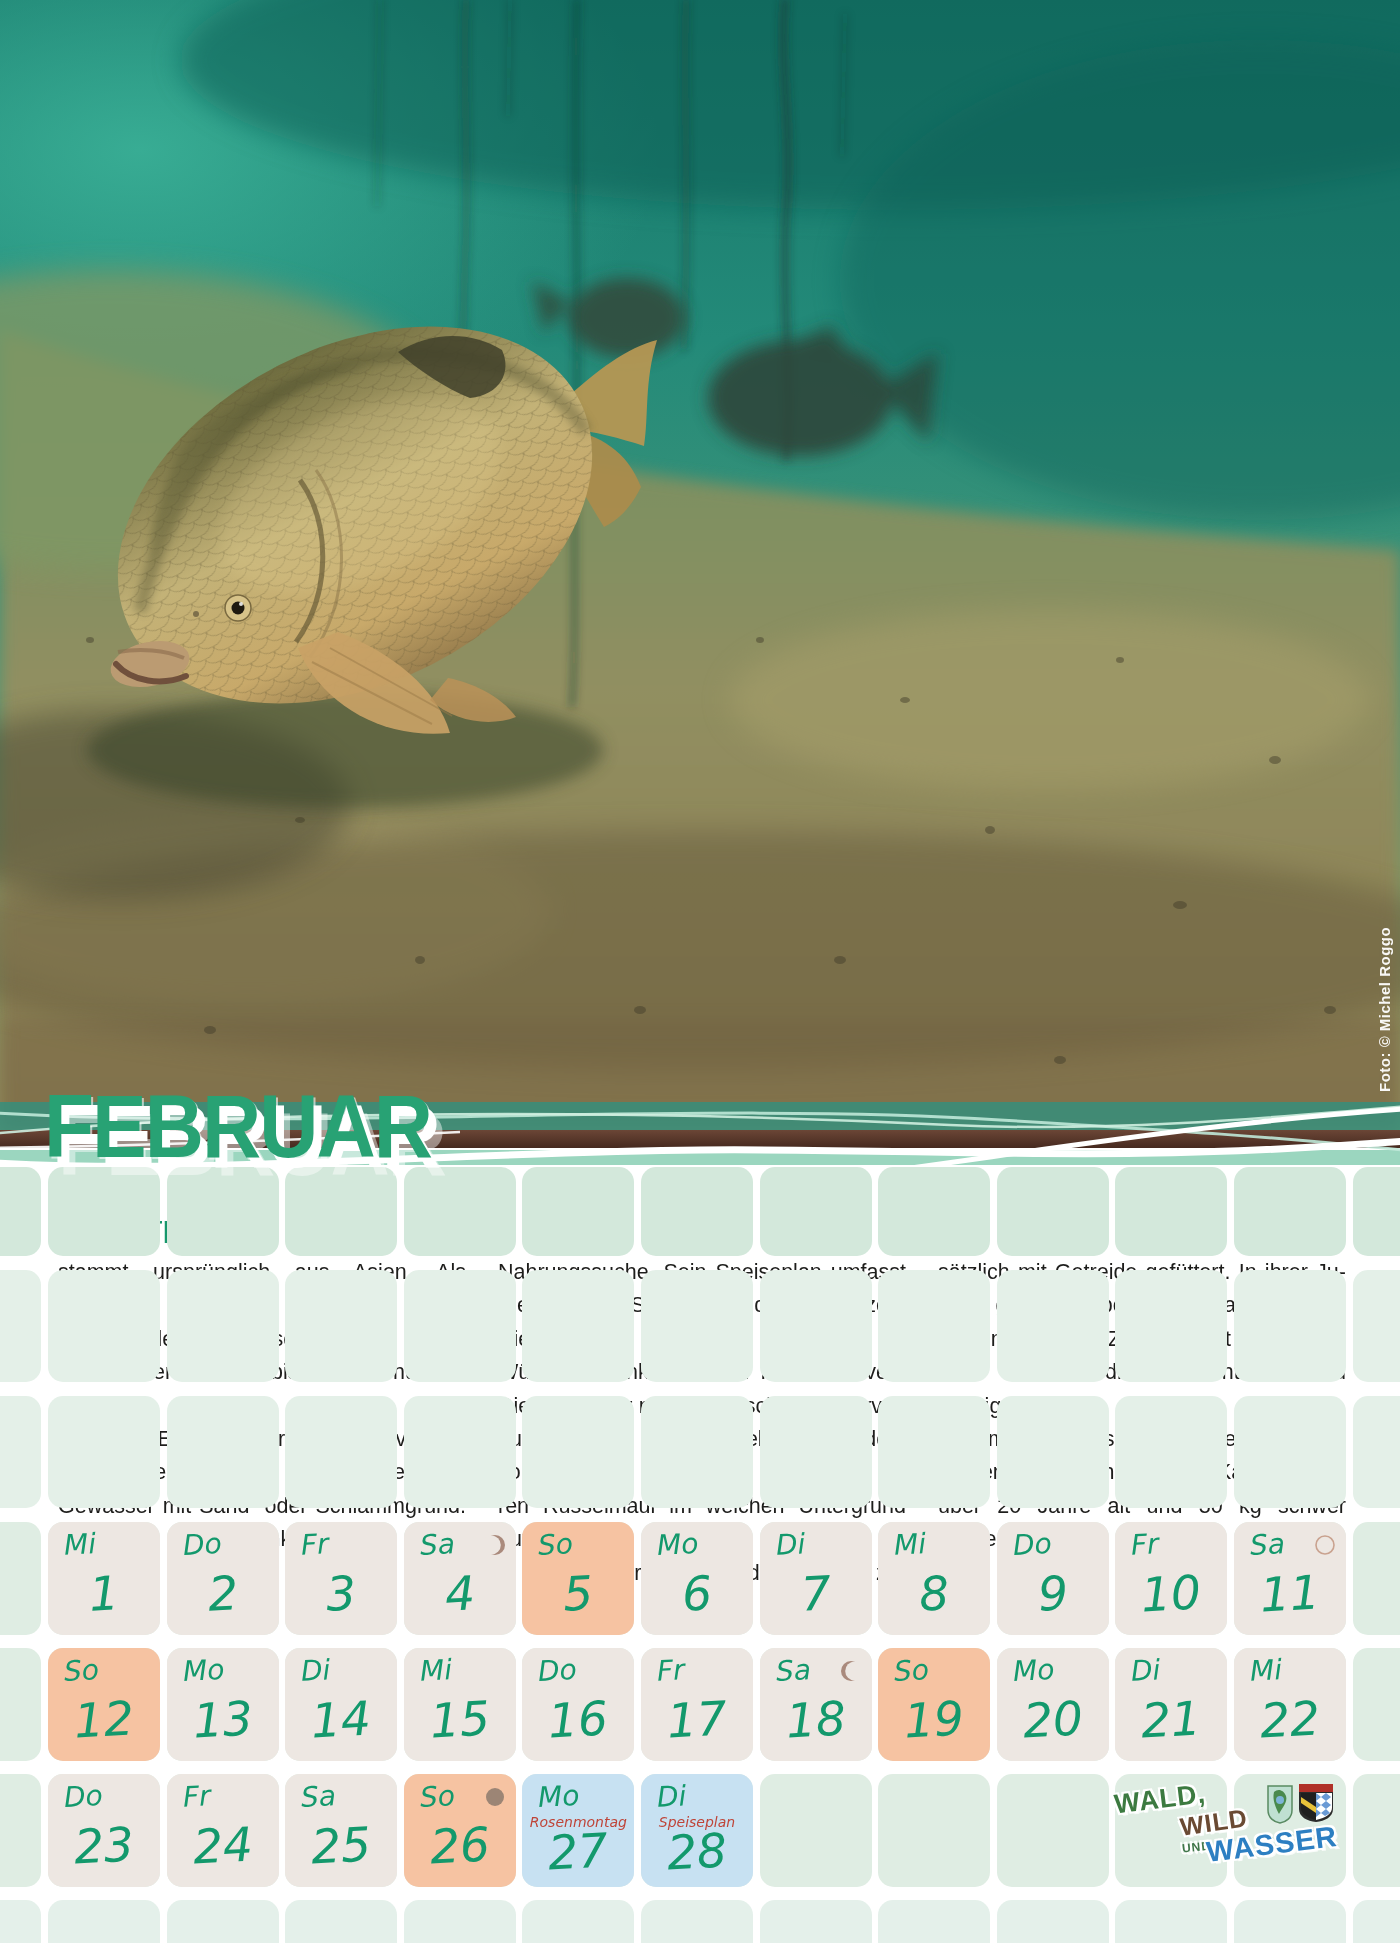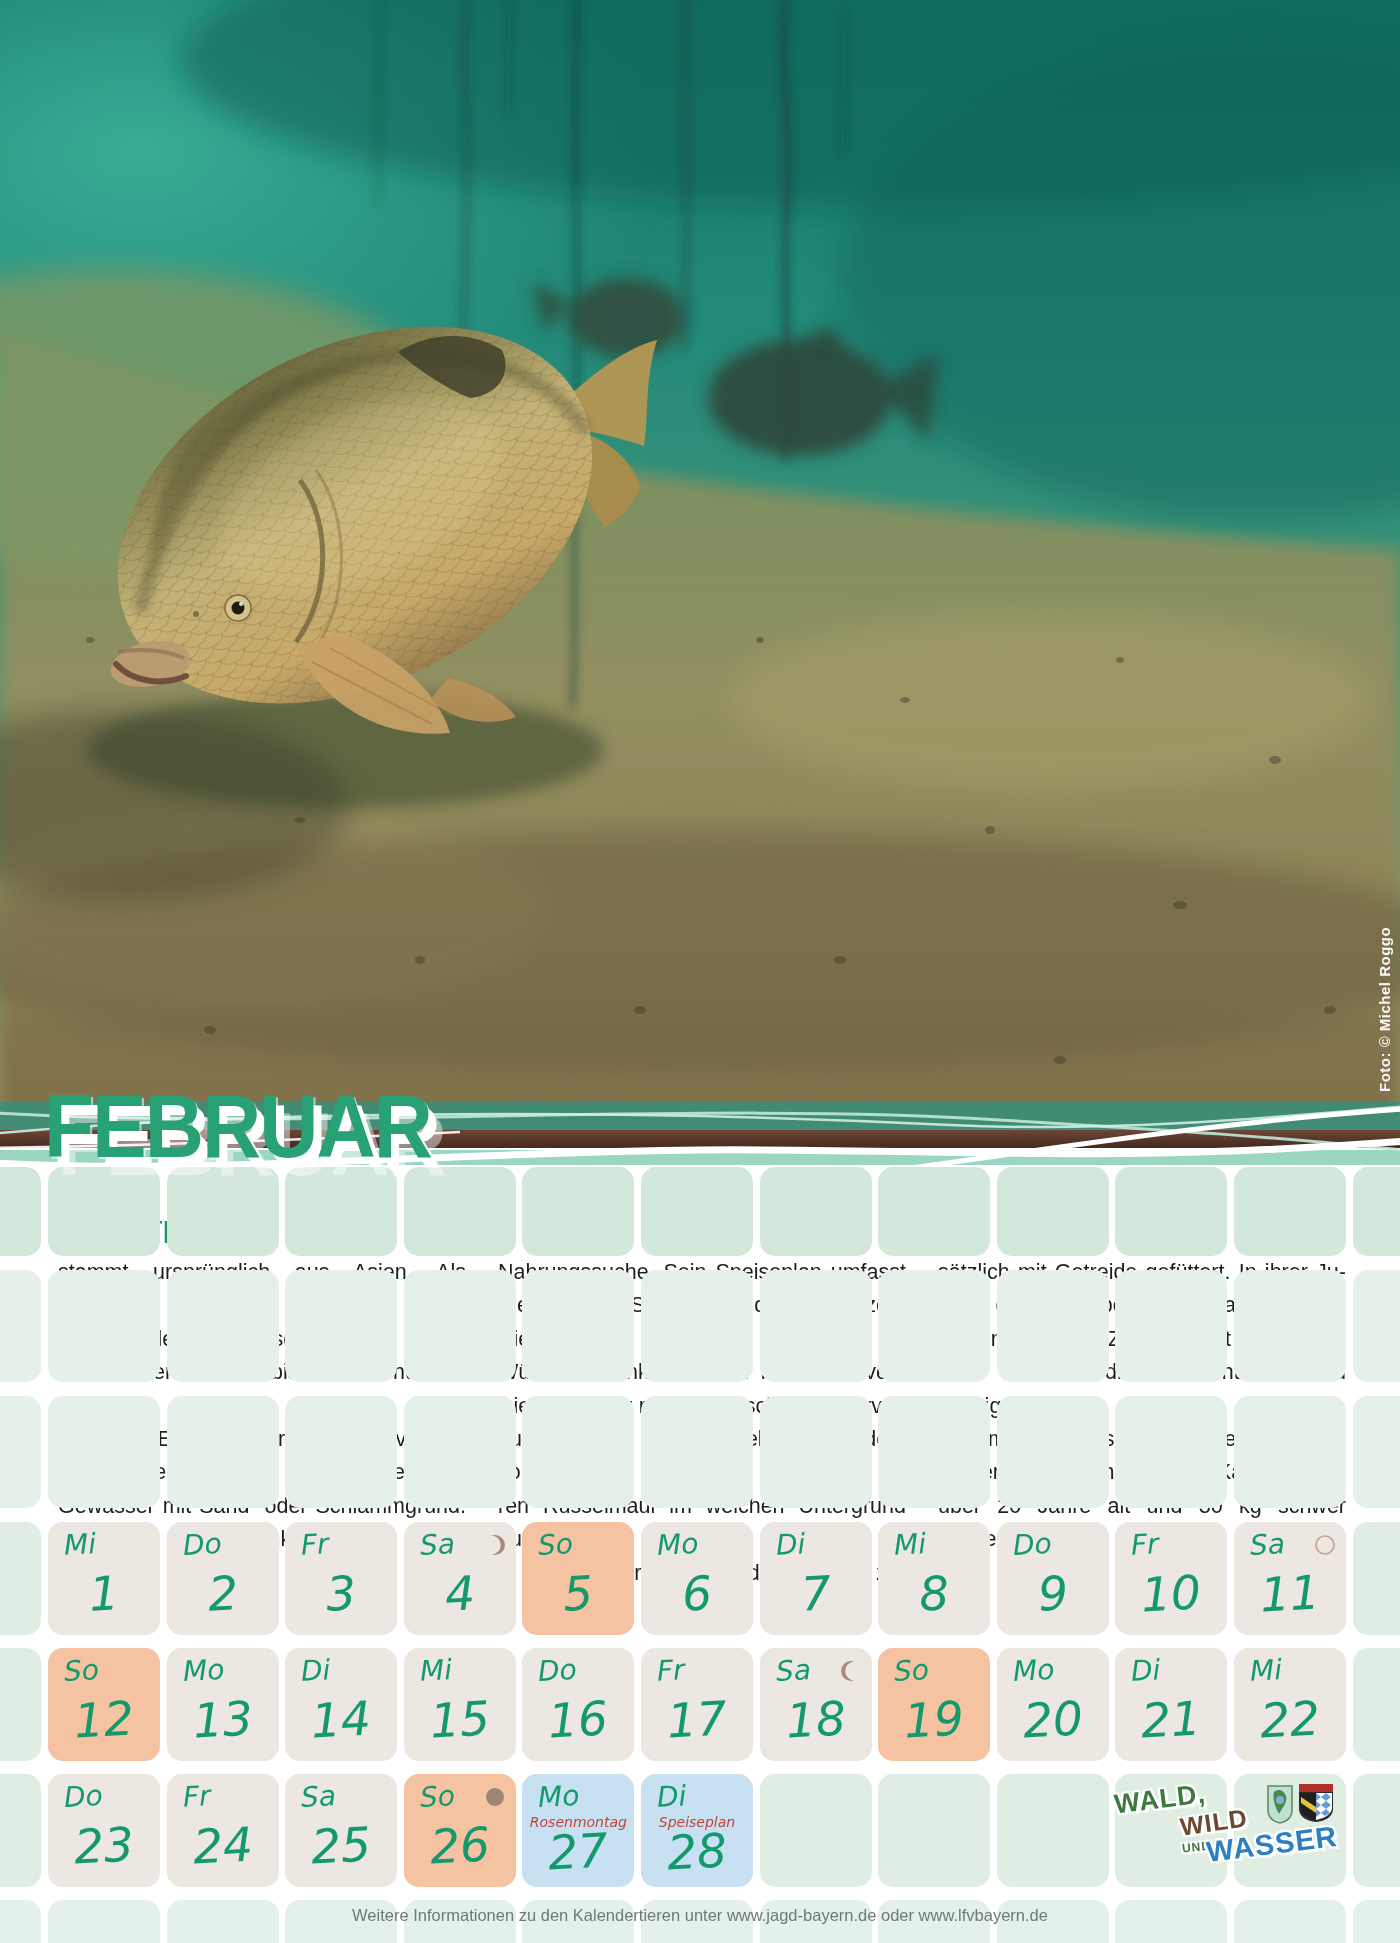--- a/index.html
+++ b/index.html
@@ -430,21 +430,20 @@
         <div class="cell-holiday">Rosenmontag</div>
         <div class="cell-num">27</div>
       </div>
       <div class="cell" style="left: 641px; top: 1774px; background: rgb(199, 225, 242);">
         <div class="cell-label">Di</div>
         <div class="cell-holiday">Speiseplan</div>
         <div class="cell-num">28</div>
       </div>
     </div>
 
-  <div id="footer-note">Weitere Informationen zu den Kalendertieren unter www.jagd-bayern.de oder www.lfvbayern.de</div>
 
   <div id="logo">
     <span class="logo-word" id="logo-wald">WALD,</span>
     <span class="logo-word" id="logo-wild">WILD</span>
     <span class="logo-word" id="logo-und">UND</span>
     <span class="logo-word" id="logo-wasser">WASSER</span>
     <svg class="emblem" style="left:158px;top:2px;" width="28" height="40" viewBox="0 0 28 40">
       <path d="M2,2 H26 V26 C26,34 20,38 14,39 C8,38 2,34 2,26 Z" fill="#bfe0d2" stroke="#5a8a62" stroke-width="1.5"></path>
       <path d="M8,8 C12,4 18,6 20,12 C22,18 16,24 13,30 C10,24 6,16 8,8 Z" fill="#4a8a4e"></path>
       <circle cx="14" cy="16" r="4" fill="#7db4d8"></circle>

